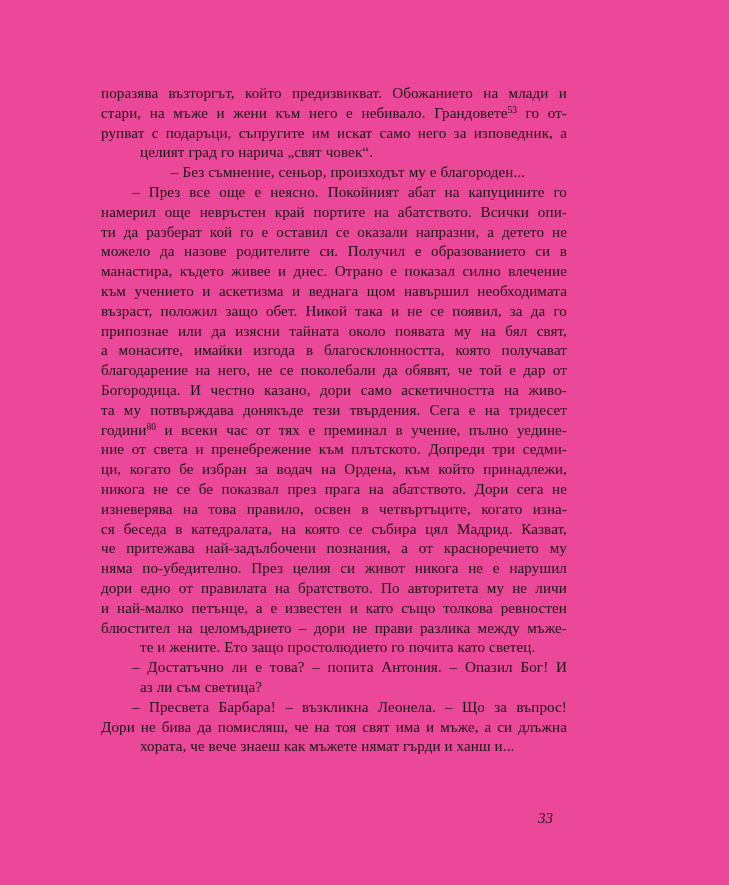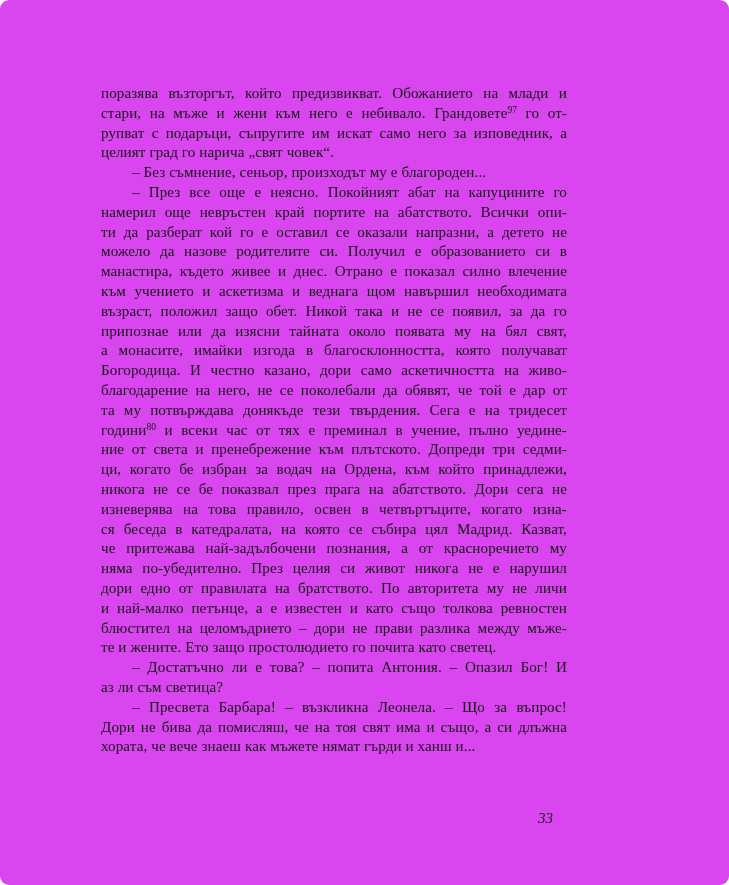--- a/index.html
+++ b/index.html
@@ -7,39 +7,38 @@
     width: 729px;
     height: 885px;
     background: #ffffff;
     position: relative;
     overflow: hidden;
     font-family: "Liberation Serif", "DejaVu Serif", serif;
   }
   .page {
     position: absolute;
     inset: 0;
-    background: #d946ef;
-    border-radius: 9px;
+    background: #ec4899;
   }
   .text-block {
     position: absolute;
     left: 101px;
     top: 84px;
     width: 466px;
     font-size: 15.1px;
     line-height: 19.8px;
     color: #161616;
     letter-spacing: 0.1px;
   }
   .para { margin: 0; padding: 0; }
   .ln {
     text-align: justify;
     text-align-last: justify;
   }
-  .ln.last { text-align-last: left; }
+  .ln.last { text-align-last: left; margin-left: 39px; }
   .ln.ind { text-indent: 31px; }
   sup {
     font-size: 9.5px;
     line-height: 0;
     vertical-align: 5px;
     letter-spacing: 0;
   }
   .page-number {
     position: absolute;
     left: 498px;
@@ -51,57 +50,57 @@
     font-style: italic;
   }
 </style>
 </head>
 <body>
 
 <div class="page">
   <div class="text-block">
       <div class="para">
         <div class="ln">поразява възторгът, който предизвикват. Обожанието на млади и</div>
-        <div class="ln">стари, на мъже и жени към него е небивало. Грандовете<sup>97</sup> го от-</div>
+        <div class="ln">стари, на мъже и жени към него е небивало. Грандовете<sup>53</sup> го от-</div>
         <div class="ln">рупват с подаръци, съпругите им искат само него за изповедник, а</div>
         <div class="ln last">целият град го нарича „свят човек“.</div>
       </div>
       <div class="para">
         <div class="ln last ind">– Без съмнение, сеньор, произходът му е благороден...</div>
       </div>
       <div class="para">
         <div class="ln ind">– През все още е неясно. Покойният абат на капуцините го</div>
         <div class="ln">намерил още невръстен край портите на абатството. Всички опи-</div>
         <div class="ln">ти да разберат кой го е оставил се оказали напразни, а детето не</div>
         <div class="ln">можело да назове родителите си. Получил е образованието си в</div>
         <div class="ln">манастира, където живее и днес. Отрано е показал силно влечение</div>
         <div class="ln">към учението и аскетизма и веднага щом навършил необходимата</div>
         <div class="ln">възраст, положил защо обет. Никой така и не се появил, за да го</div>
         <div class="ln">припознае или да изясни тайната около появата му на бял свят,</div>
         <div class="ln">а монасите, имайки изгода в благосклонността, която получават</div>
+        <div class="ln">благодарение на него, не се поколебали да обявят, че той е дар от</div>
         <div class="ln">Богородица. И честно казано, дори само аскетичността на живо-</div>
-        <div class="ln">благодарение на него, не се поколебали да обявят, че той е дар от</div>
         <div class="ln">та му потвърждава донякъде тези твърдения. Сега е на тридесет</div>
         <div class="ln">години<sup>80</sup> и всеки час от тях е преминал в учение, пълно уедине-</div>
         <div class="ln">ние от света и пренебрежение към плътското. Допреди три седми-</div>
         <div class="ln">ци, когато бе избран за водач на Ордена, към който принадлежи,</div>
         <div class="ln">никога не се бе показвал през прага на абатството. Дори сега не</div>
         <div class="ln">изневерява на това правило, освен в четвъртъците, когато изна-</div>
         <div class="ln">ся беседа в катедралата, на която се събира цял Мадрид. Казват,</div>
         <div class="ln">че притежава най-задълбочени познания, а от красноречието му</div>
         <div class="ln">няма по-убедително. През целия си живот никога не е нарушил</div>
         <div class="ln">дори едно от правилата на братството. По авторитета му не личи</div>
         <div class="ln">и най-малко петънце, а е известен и като също толкова ревностен</div>
         <div class="ln">блюстител на целомъдрието – дори не прави разлика между мъже-</div>
         <div class="ln last">те и жените. Ето защо простолюдието го почита като светец.</div>
       </div>
       <div class="para">
         <div class="ln ind">– Достатъчно ли е това? – попита Антония. – Опазил Бог! И</div>
         <div class="ln last">аз ли съм светица?</div>
       </div>
       <div class="para">
         <div class="ln ind">– Пресвета Барбара! – възкликна Леонела. – Що за въпрос!</div>
-        <div class="ln">Дори не бива да помисляш, че на тоя свят има и също, а си длъжна</div>
+        <div class="ln">Дори не бива да помисляш, че на тоя свят има и мъже, а си длъжна</div>
         <div class="ln last">хората, че вече знаеш как мъжете нямат гърди и ханш и...</div>
       </div>
     </div>
   <div class="page-number">33</div>
 </div>
 
 </body></html>

